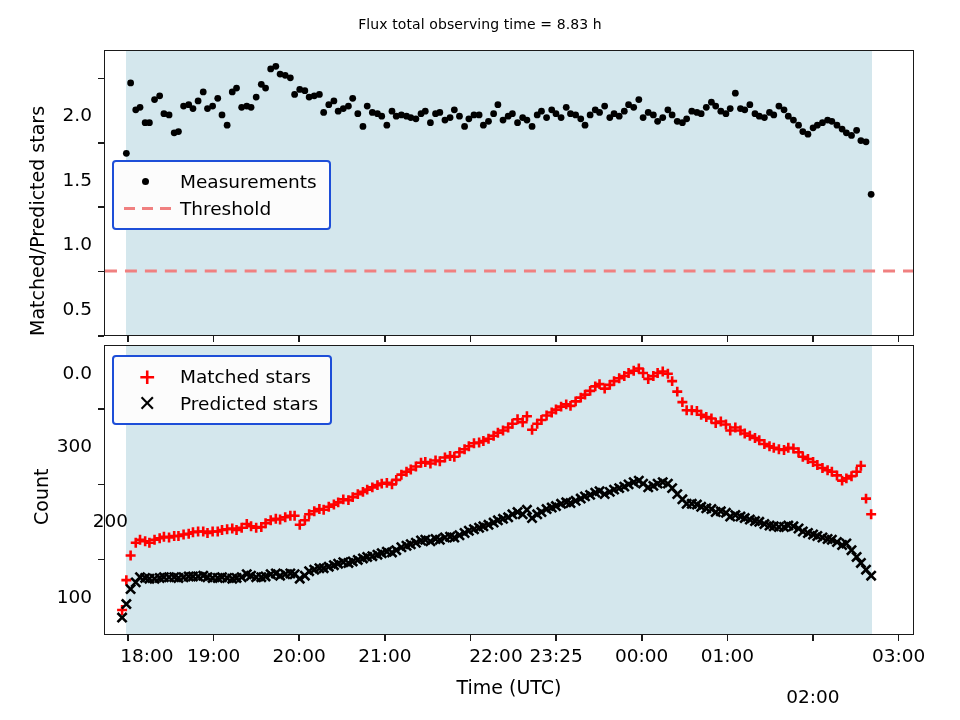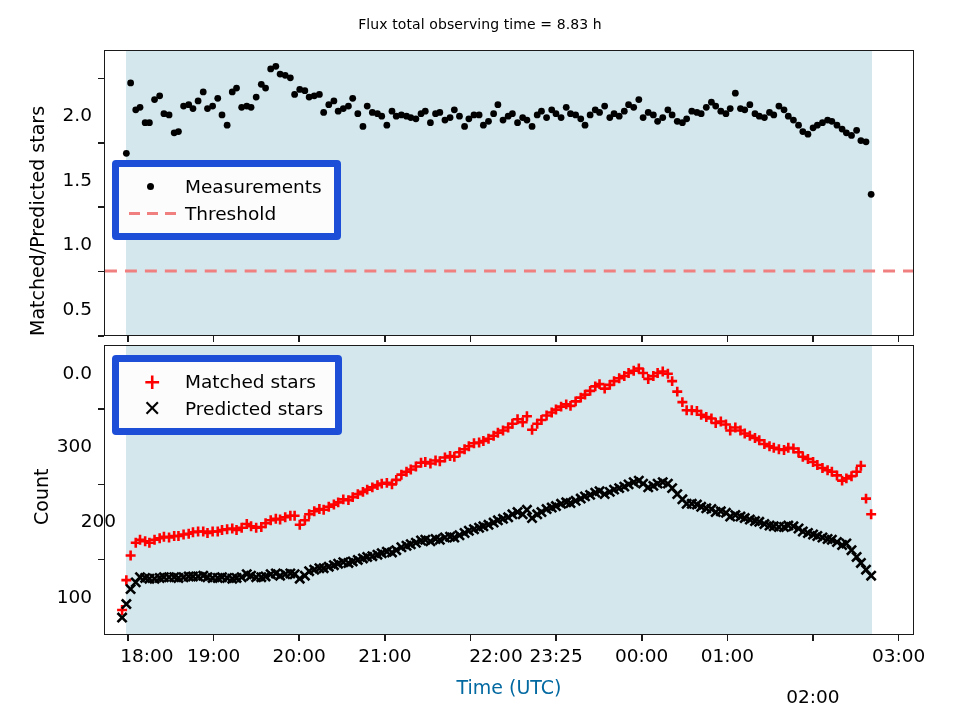--- a/index.html
+++ b/index.html
@@ -87,29 +87,29 @@
     white-space: nowrap;
     transform-origin: 0 0;
     transform: rotate(-90deg);
   }
   #xlabel {
     position: absolute;
     left: 104px; top: 676px;
     width: 810px;
     text-align: center;
     font-size: 19px;
-    color: #0369a1;
+    color: #000000;
   }
 
   
   .legend {
     position: absolute;
     box-sizing: border-box;
     background: #fcfcfc;
-    border: 7px solid #1d4ed8;
+    border: 2px solid #1d4ed8;
     border-radius: 4px;
     padding: 6px 12px 6px 8px;
   }
   .legend-row {
     display: flex;
     align-items: center;
     height: 27px;
   }
   .legend-key {
     width: 54px;
@@ -693,21 +693,21 @@
       <div class="ytick-label" style="left: 0px; width: 92px; top: 271.586px;">0.5</div>
       <div class="ytick-mark" style="left: 98px; top: 206.371px;"></div>
       <div class="ytick-label" style="left: 0px; width: 92px; top: 207.171px;">1.0</div>
       <div class="ytick-mark" style="left: 98px; top: 141.957px;"></div>
       <div class="ytick-label" style="left: 0px; width: 92px; top: 142.757px;">1.5</div>
       <div class="ytick-mark" style="left: 98px; top: 77.5423px;"></div>
       <div class="ytick-label" style="left: 0px; width: 92px; top: 78.3423px;">2.0</div>
       <div class="ytick-mark" style="left: 98px; top: 558.875px;"></div>
       <div class="ytick-label" style="left: 0px; width: 92px; top: 559.675px;">100</div>
       <div class="ytick-mark" style="left: 98px; top: 483.551px;"></div>
-      <div class="ytick-label" style="left: 0px; width: 92px; top: 484.351px; padding-left: 24px;">200</div>
+      <div class="ytick-label" style="left: 12px; width: 92px; top: 484.351px; padding-left: 24px;">200</div>
       <div class="ytick-mark" style="left: 98px; top: 408.226px;"></div>
       <div class="ytick-label" style="left: 0px; width: 92px; top: 409.026px;">300</div>
       <div class="xtick-mark" style="left: 127.175px; top: 635px;"></div>
       <div class="xtick-mark" style="left: 127.175px; top: 336px;"></div>
       <div class="xtick-label" style="left: 127.975px; top: 645px; margin-left: 19px;">18:00</div>
       <div class="xtick-mark" style="left: 212.798px; top: 635px;"></div>
       <div class="xtick-mark" style="left: 212.798px; top: 336px;"></div>
       <div class="xtick-label" style="left: 213.598px; top: 645px;">19:00</div>
       <div class="xtick-mark" style="left: 298.422px; top: 635px;"></div>
       <div class="xtick-mark" style="left: 298.422px; top: 336px;"></div>

